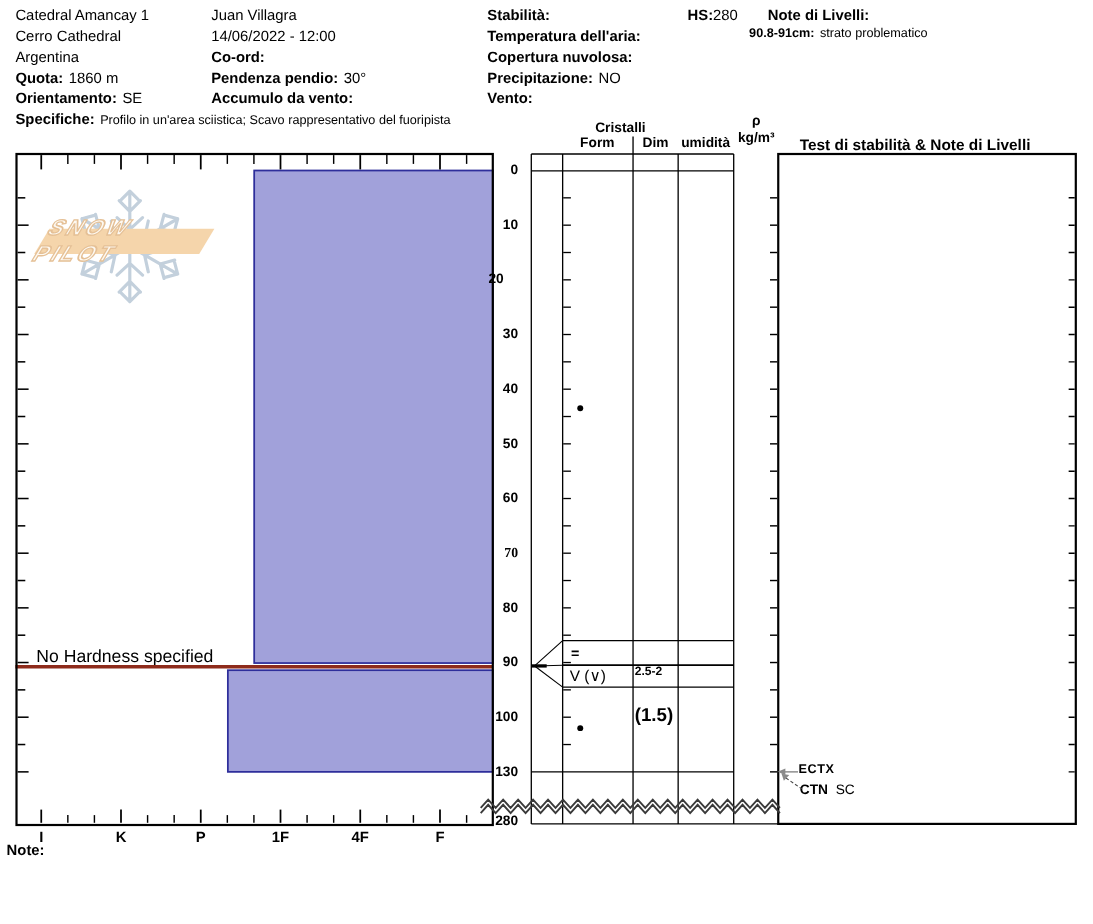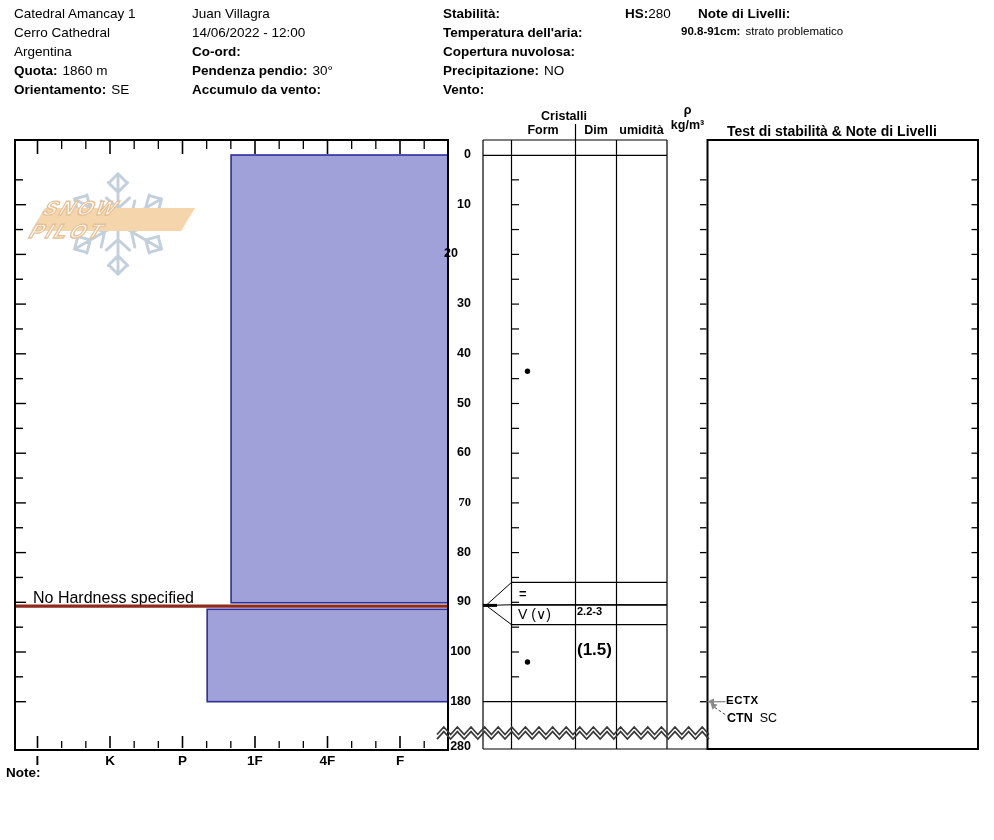--- a/index.html
+++ b/index.html
@@ -28,20 +28,23 @@
 
   <div class="abs hline" style="left:14px;top:4px">Catedral Amancay 1</div>
   <div class="abs hline" style="left:14px;top:23px">Cerro Cathedral</div>
   <div class="abs hline" style="left:14px;top:42px">Argentina</div>
   <div class="abs hline" style="left:14px;top:61px">
     <span class="b">Quota:</span><span class="gap">1860 m</span>
   </div>
   <div class="abs hline" style="left:14px;top:80px">
     <span class="b">Orientamento:</span><span class="gap">SE</span>
   </div>
+  <div class="abs hline" style="left:14px;top:99px">
+    <span class="b">Specifiche:</span><span class="gap small">Profilo in un'area sciistica; Scavo rappresentativo del fuoripista</span>
+  </div>
 
   <div class="abs hline" style="left:192px;top:4px">Juan Villagra</div>
   <div class="abs hline" style="left:192px;top:23px">14/06/2022 - 12:00</div>
   <div class="abs hline b" style="left:192px;top:42px">Co-ord:</div>
   <div class="abs hline" style="left:192px;top:61px">
     <span class="b">Pendenza pendio:</span><span class="gap">30°</span>
   </div>
   <div class="abs hline b" style="left:192px;top:80px">Accumulo da vento:</div>
 
   <div class="abs hline b" style="left:443px;top:4px">Stabilità:</div>
@@ -78,21 +81,21 @@
   <div class="colhead" style="left:511px;top:123px;width:64px">Form</div>
   <div class="colhead" style="left:575px;top:123px;width:42px">Dim</div>
   <div class="colhead" style="left:616px;top:123px;width:51px">umidità</div>
   <div class="colhead" style="left:667px;top:103px;width:41px">ρ</div>
   <div class="colhead" style="left:667px;top:118px;width:41px">kg/m³</div>
   <div class="colhead" style="left:727px;top:123px;font-size:14px">Test di stabilità &amp; Note di Livelli</div>
 
   <div class="crystaltxt" style="left:33px;top:589px;font-size:16px">No Hardness specified</div>
   <div class="crystaltxt b" style="left:519px;top:586px;font-size:13px">=</div>
   <div class="crystaltxt" style="left:518px;top:606px;font-size:14px">V (∨)</div>
-  <div class="crystaltxt b" style="left:577px;top:605px;font-size:11px">2.2-3</div>
+  <div class="crystaltxt b" style="left:577px;top:605px;font-size:11px">2.5-2</div>
   <div class="crystaltxt b" style="left:577px;top:640px;font-size:17px">(1.5)</div>
 
   <div class="crystaltxt b" style="left:726px;top:694px;font-size:11.5px;letter-spacing:.5px">ECTX</div>
   <div class="crystaltxt" style="left:727px;top:711px;font-size:12.5px">
     <span class="b">CTN</span><span style="margin-left:7px">SC</span>
   </div>
 
   <div class="abs b" style="left:6px;top:765px;font-size:13.5px">Note:</div>
 
   <svg id="overlay" width="994" height="840" viewBox="0 0 994 840">
@@ -253,21 +256,21 @@
     <div class="dlabel" style="left: 431px; top: 196.7px;">10</div>
     <div class="dlabel" style="left: 431px; top: 246.4px; text-align: center;">20</div>
     <div class="dlabel" style="left: 431px; top: 296.1px;">30</div>
     <div class="dlabel" style="left: 431px; top: 345.8px;">40</div>
     <div class="dlabel" style="left: 431px; top: 395.5px;">50</div>
     <div class="dlabel" style="left: 431px; top: 445.2px;">60</div>
     <div class="dlabel" style="left: 431px; top: 494.9px; font-family: Liberation Serif, serif;">70</div>
     <div class="dlabel" style="left: 431px; top: 544.6px;">80</div>
     <div class="dlabel" style="left: 431px; top: 594.3px;">90</div>
     <div class="dlabel" style="left: 431px; top: 644px;">100</div>
-    <div class="dlabel" style="left: 431px; top: 693.7px;">180</div>
+    <div class="dlabel" style="left: 431px; top: 693.7px;">130</div>
     <div class="dlabel" style="left: 431px; top: 739px;">280</div>
     <div class="hlabel" style="left: 17.5px; top: 753px;">I</div>
     <div class="hlabel" style="left: 90px; top: 753px;">K</div>
     <div class="hlabel" style="left: 162.5px; top: 753px;">P</div>
     <div class="hlabel" style="left: 235px; top: 753px;">1F</div>
     <div class="hlabel" style="left: 307.5px; top: 753px;">4F</div>
     <div class="hlabel" style="left: 380px; top: 753px;">F</div>
   </div>
 
 </body></html>

